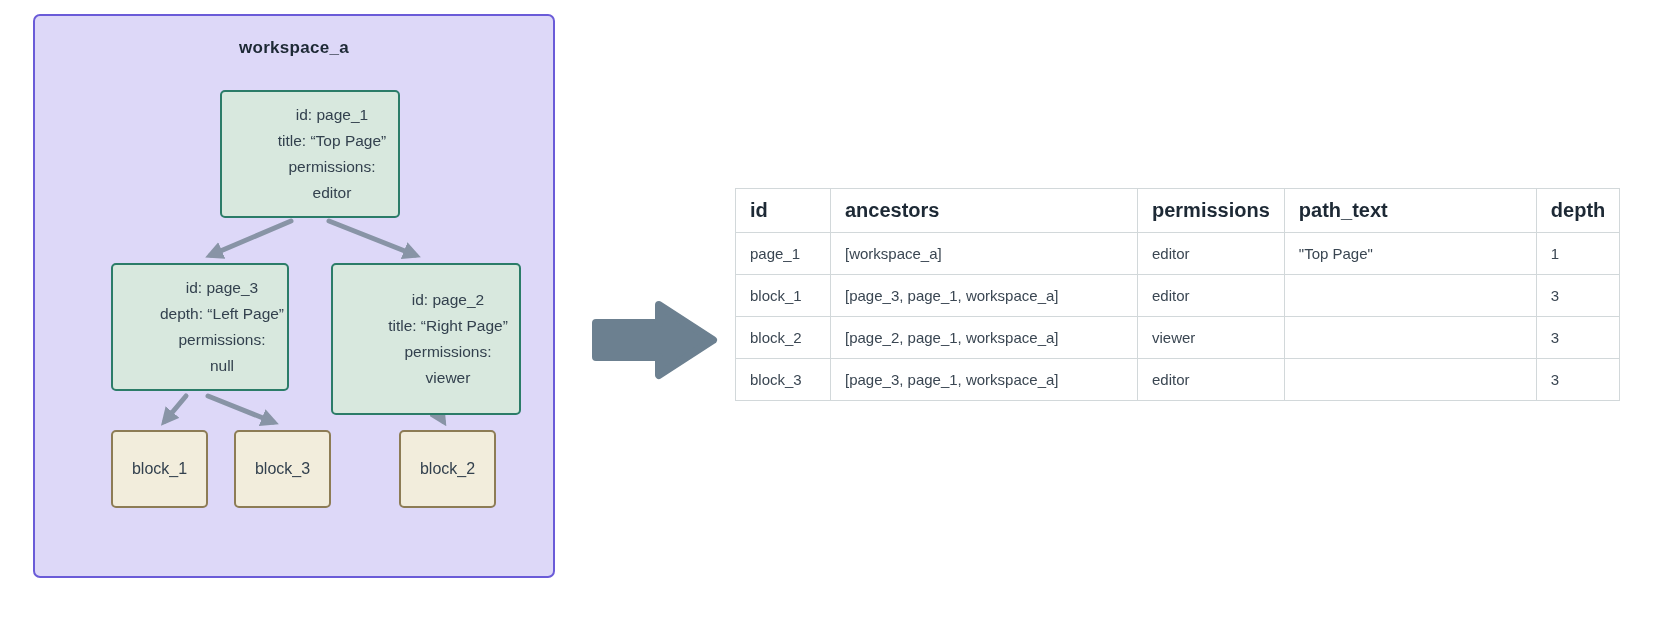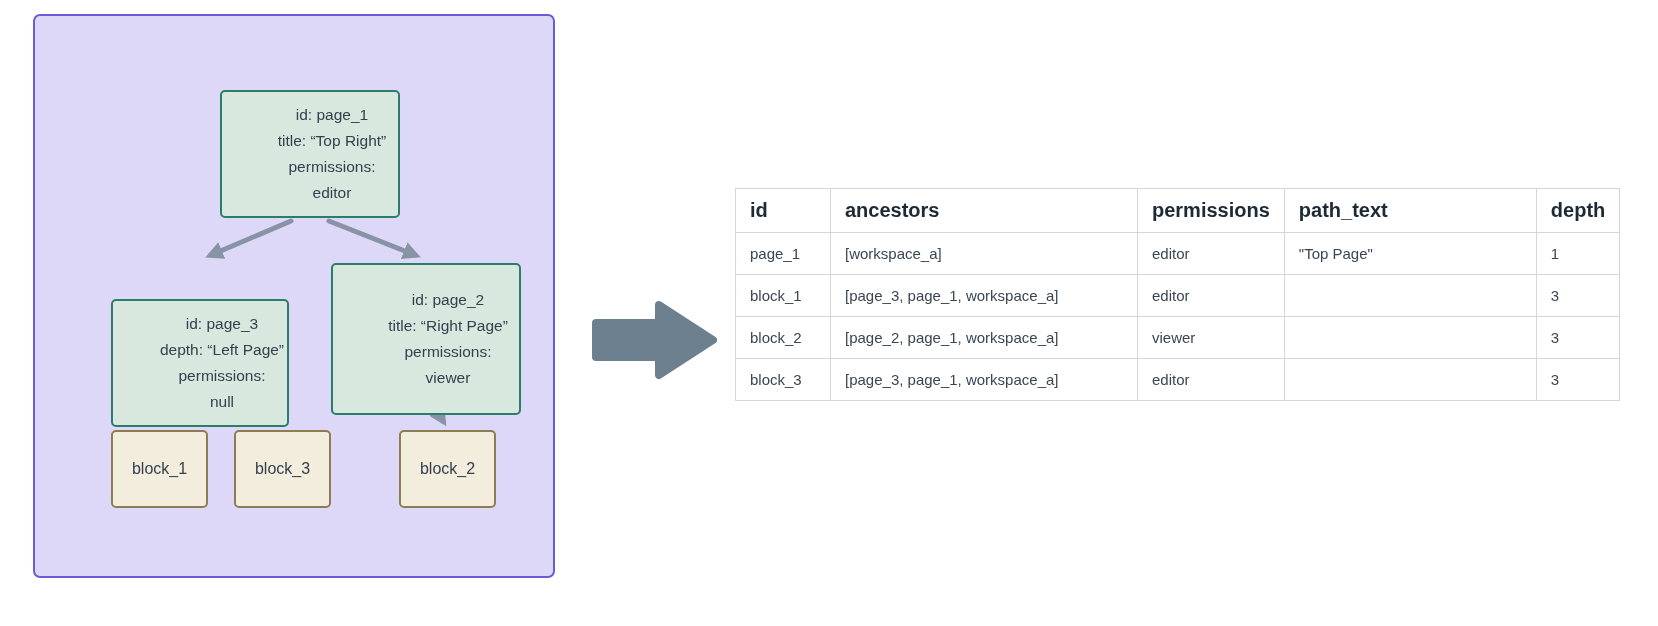--- a/index.html
+++ b/index.html
@@ -43,21 +43,21 @@
     flex-direction: column;
     justify-content: center;
     align-items: center;
     color: #33414e;
     font-size: 15.5px;
     line-height: 26px;
     text-align: center;
     padding-left: 44px;
   }
   .node-page1 { left: 185px; top: 74px;  width: 180px; height: 128px; }
-  .node-page3 { left: 76px;  top: 247px; width: 178px; height: 128px; margin-top: 36px; }
+  .node-page3 { left: 76px;  top: 247px; width: 178px; height: 128px; }
   .node-page2 { left: 296px; top: 247px; width: 190px; height: 152px; }
 
   .block {
     position: absolute;
     width: 97px; height: 78px;
     background: #f2eddc;
     border: 2px solid #8d7c55;
     border-radius: 5px;
     display: flex;
     justify-content: center;
@@ -100,37 +100,38 @@
   .col-permissions { width: 143px; }
   .col-pathtext { width: 252px; }
   .col-depth { width: 83px; }
 </style>
 </head>
 <body>
 
 <div class="canvas">
 
   <div class="workspace">
+    <div class="workspace-title">workspace_a</div>
 
     <svg class="tree-svg" viewBox="0 0 522 564" xmlns="http://www.w3.org/2000/svg">
       <defs>
         <marker id="arrowhead" viewBox="0 0 10 10" refX="6.5" refY="5" markerWidth="3.6" markerHeight="3.6" orient="auto-start-reverse">
           <path d="M0 0 L10 5 L0 10 z" fill="#8894a6"></path>
         </marker>
       </defs>
       <line x1="256" y1="205" x2="176" y2="239" stroke="#8894a6" stroke-width="5" stroke-linecap="round" marker-end="url(#arrowhead)"></line>
       <line x1="294" y1="205" x2="380" y2="239" stroke="#8894a6" stroke-width="5" stroke-linecap="round" marker-end="url(#arrowhead)"></line>
       <line x1="151" y1="380" x2="130" y2="405" stroke="#8894a6" stroke-width="5" stroke-linecap="round" marker-end="url(#arrowhead)"></line>
       <line x1="173" y1="380" x2="238" y2="406" stroke="#8894a6" stroke-width="5" stroke-linecap="round" marker-end="url(#arrowhead)"></line>
       <line x1="393" y1="381" x2="408" y2="405" stroke="#8894a6" stroke-width="5" stroke-linecap="round" marker-end="url(#arrowhead)"></line>
     </svg>
 
     <div class="node node-page1">
       <span>id: page_1</span>
-      <span>title: “Top Right”</span>
+      <span>title: “Top Page”</span>
       <span>permissions:</span>
       <span>editor</span>
     </div>
 
     <div class="node node-page3">
       <span>id: page_3</span>
       <span>depth: “Left Page”</span>
       <span>permissions:</span>
       <span>null</span>
     </div>

